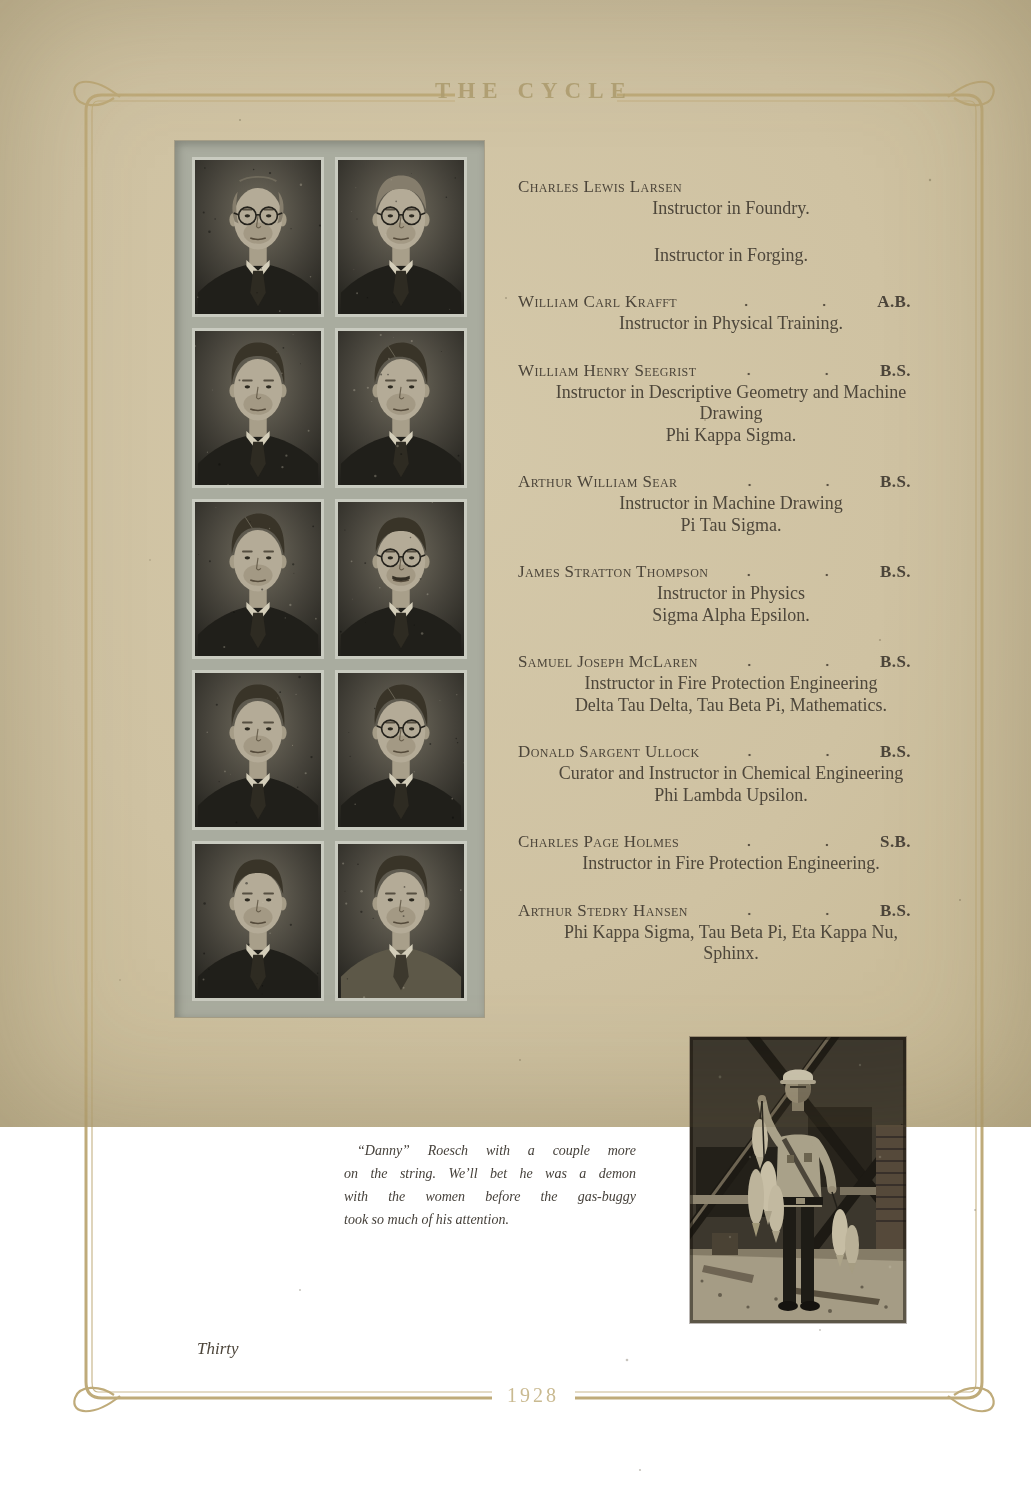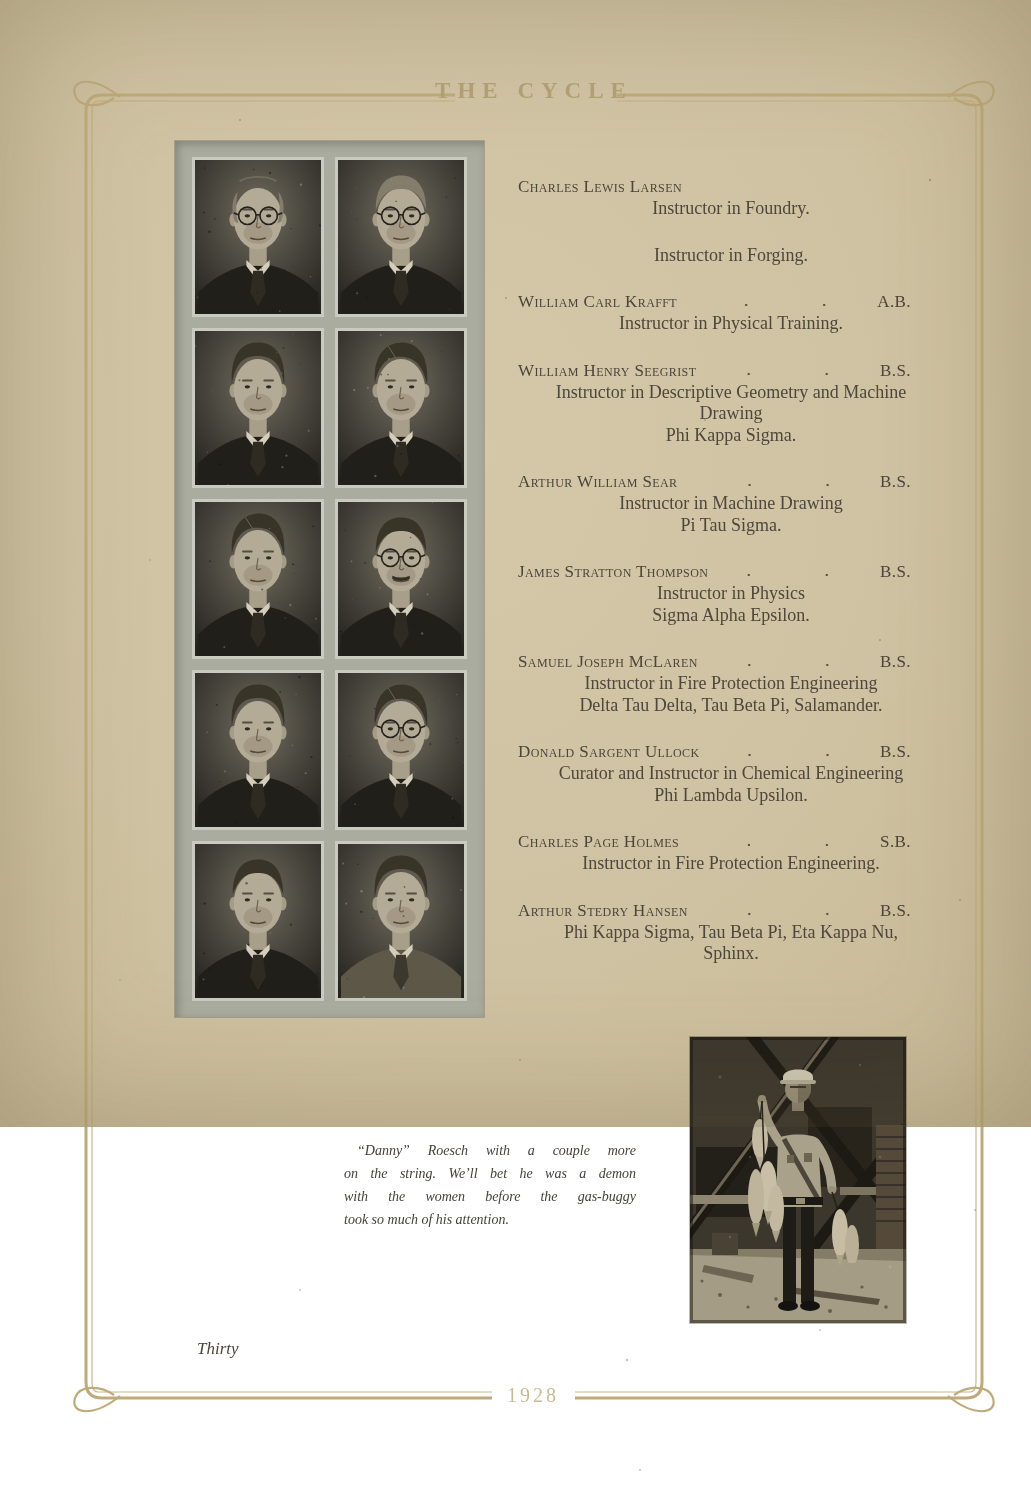--- a/index.html
+++ b/index.html
@@ -32,21 +32,21 @@
   
   .faculty-list{position:absolute;left:518px;top:176px;width:393px;}
   .entry{margin-bottom:25px;}
   .name-row{display:flex;align-items:baseline;font-variant:small-caps;
         font-size:17px;line-height:22px;letter-spacing:.4px;color:#4c453a;}
   .name{white-space:nowrap;}
   .dots{flex:1;align-self:flex-end;height:14px;margin:0 8px;
         background-image:radial-gradient(circle, rgba(70,62,50,.85) 1.2px, rgba(70,62,50,0) 1.6px);
         background-size:78px 6px;background-repeat:repeat-x;background-position:right 6px bottom 5px;}
   .name-row.no-degree .dots{background:none;}
-  .degree{min-width:30px;text-align:right;white-space:nowrap;}
+  .degree{min-width:30px;text-align:right;white-space:nowrap;font-weight:bold;}
   .desc{margin-left:33px;font-size:18px;line-height:21.5px;color:#4e473b;text-align:center;}
 
   
   .caption{position:absolute;left:344px;top:1139px;width:292px;
         font-style:italic;font-size:14px;line-height:23px;color:#45403a;}
   .cap-line.just{text-align:justify;text-align-last:justify;}
   .cap-line.first{text-indent:13px;}
 
   
   .fish-photo{position:absolute;left:690px;top:1037px;width:216px;height:286px;
@@ -605,21 +605,21 @@
   </div>
 
   <div class="entry">
     <div class="name-row">
       <span class="name">Samuel Joseph McLaren</span>
       <span class="dots"></span>
       <span class="degree">B.S.</span>
     </div>
     <div class="desc">
           <div class="desc-line">Instructor in Fire Protection Engineering</div>
-          <div class="desc-line">Delta Tau Delta, Tau Beta Pi, Salamander.</div>
+          <div class="desc-line">Delta Tau Delta, Tau Beta Pi, Mathematics.</div>
         </div>
   </div>
 
   <div class="entry">
     <div class="name-row">
       <span class="name">Donald Sargent Ullock</span>
       <span class="dots"></span>
       <span class="degree">B.S.</span>
     </div>
     <div class="desc">

